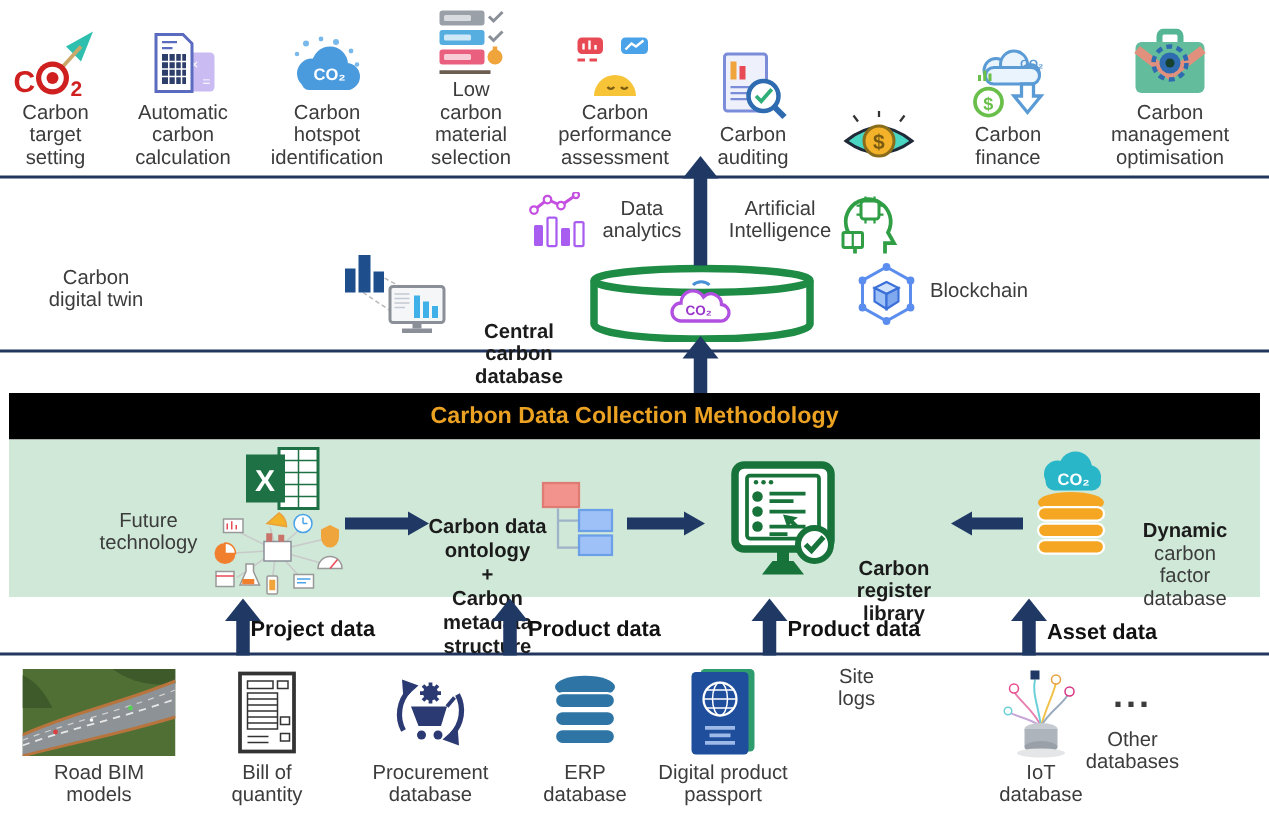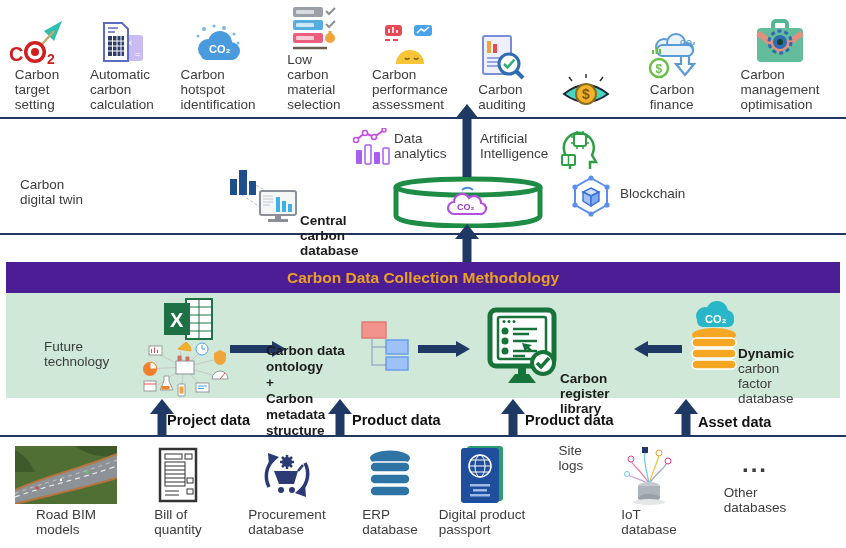--- a/index.html
+++ b/index.html
@@ -1,37 +1,37 @@
 <!DOCTYPE html>
 <html><head>
 <meta charset="utf-8">
 <style>
   html,body{margin:0;padding:0;background:#fff;}
   .canvas{position:relative;width:846px;height:548px;background:#fff;overflow:hidden;
           font-family:"Liberation Sans", sans-serif;}
   .abs{position:absolute;}
-  .lbl{white-space:pre-line;text-align:left;font-size:13.5px;line-height:1.12;color:#3c3c3c;}
+  .lbl{white-space:pre-line;text-align:center;font-size:13.5px;line-height:1.12;color:#3c3c3c;}
   .b{font-weight:bold;color:#1b1b1b;margin-top:47px;}
   .hline{position:absolute;left:0;right:0;height:2px;background:#23365f;}
   
   .varrow{position:absolute;}
   .varrow .head{position:absolute;top:0;left:50%;transform:translateX(-50%);width:0;height:0;
     border-left:12px solid transparent;border-right:12px solid transparent;border-bottom:15px solid #1f3864;}
   .varrow .stem{position:absolute;top:13px;bottom:0;left:50%;transform:translateX(-50%);width:9px;background:#1f3864;}
   
   .harrow{position:absolute;height:18px;}
   .harrow .stem{position:absolute;left:0;right:12px;top:50%;transform:translateY(-50%);height:8px;background:#1f3864;}
   .harrow .head{position:absolute;right:0;top:1px;width:0;height:0;
     border-top:8px solid transparent;border-bottom:8px solid transparent;border-left:14px solid #1f3864;}
   .harrow.left .stem{left:12px;right:0;}
   .harrow.left .head{left:0;right:auto;border-left:none;border-right:14px solid #1f3864;}
   
   .app{position:absolute;bottom:6px;display:flex;flex-direction:column;align-items:center;gap:2px;}
   
-  .band-strip{position:absolute;left:6px;top:262px;width:834px;height:31px;background:#4c1d95;
+  .band-strip{position:absolute;left:6px;top:262px;width:834px;height:31px;background:#000000;
     display:flex;align-items:center;justify-content:center;}
   .band-title{font-size:15.5px;font-weight:bold;color:#eba222;}
   .band-body{position:absolute;left:6px;top:293px;width:834px;height:105px;background:#cfe8d8;}
   
   .flow-label{position:absolute;font-size:14.5px;font-weight:bold;color:#111;white-space:nowrap;}
   
   .src{position:absolute;top:443px;display:flex;flex-direction:column;align-items:center;}
   .icon-box{height:64px;display:flex;align-items:center;justify-content:center;}
   .icon-box.short{height:42px;}
   .dots{font-size:24px;font-weight:bold;letter-spacing:2px;color:#3c3c3c;line-height:1;}
@@ -524,21 +524,21 @@
       </div>
       <div class="lbl">Digital product
 passport</div>
     </div>
 
     <div class="src" style="left:541px;width:60px">
       <div class="lbl">Site
 logs</div>
     </div>
 
-    <div class="src" style="left:607px;width:84px">
+    <div class="src" style="left:652px;width:84px">
       <div class="icon-box">
         <svg width="52" height="62" viewBox="0 0 52 62">
           <g fill="none" stroke-width="1.3">
             <path d="M26 40 C20 28 12 24 8 17" stroke="#e87fb0"></path>
             <path d="M26 40 C24 26 20 18 22 9" stroke="#6ad0d8"></path>
             <path d="M26 40 C30 26 34 20 36 11" stroke="#f0c24a"></path>
             <path d="M26 40 C32 30 40 26 44 19" stroke="#9aabc0"></path>
             <path d="M26 40 C16 34 10 34 5 31" stroke="#c7a6d8"></path>
           </g>
           <circle cx="8" cy="15" r="3" fill="#fff" stroke="#e84a90"></circle>

